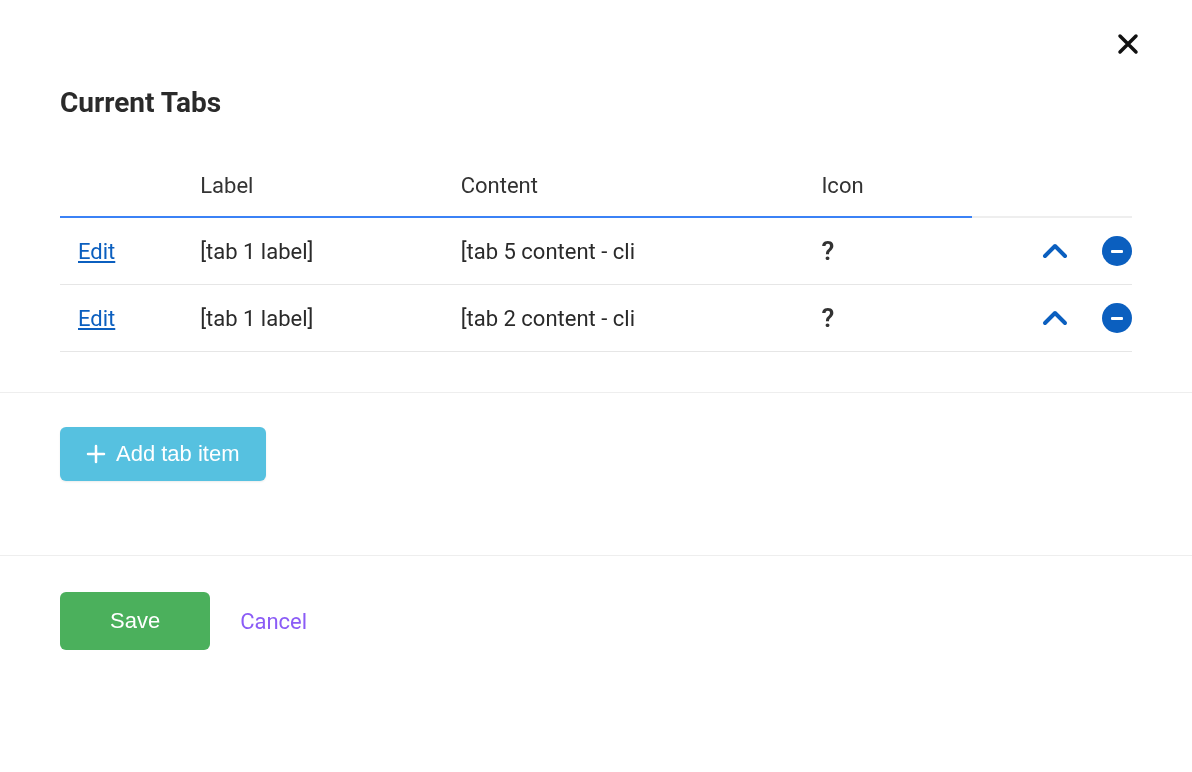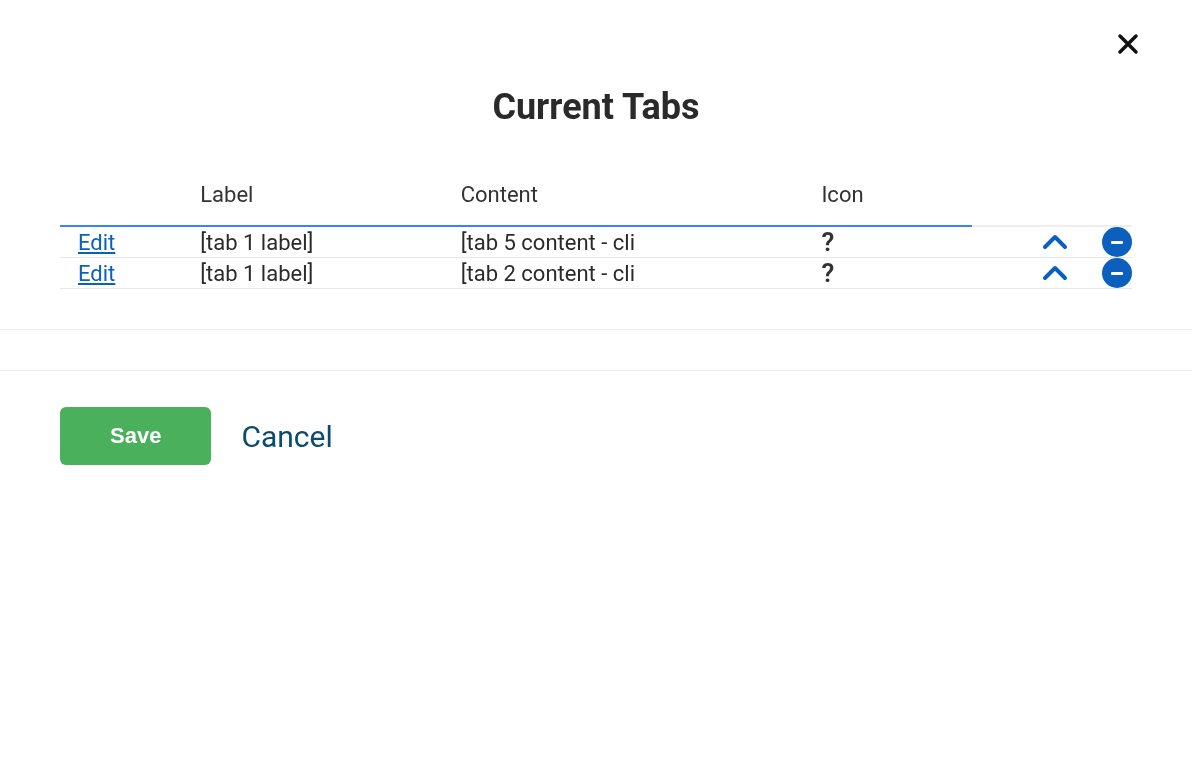--- a/index.html
+++ b/index.html
@@ -25,41 +25,40 @@
   }
   .close-btn {
     position: absolute;
     top: 28px;
     right: 48px;
     cursor: pointer;
     padding: 4px;
   }
   .close-btn svg { display:block; }
   h1.title {
-    font-size: 36px;
+    font-size: 28px;
     font-weight: 700;
     margin: 46px 0 40px 0;
     color: #2a2a2a;
-    text-align: center;
   }
   table.tabs-table {
     width: 100%;
     border-collapse: collapse;
     font-size: 22px;
   }
   table.tabs-table thead th {
     text-align: left;
     font-weight: 400;
     color: #333;
     padding: 14px 10px 18px 10px;
     border-bottom: 2px solid #3b82f6;
   }
   table.tabs-table thead th.col-actions-right { border-bottom: 2px solid #eee; }
   table.tabs-table tbody td {
-    padding: 0 10px;
+    padding: 18px 10px;
     border-bottom: 1px solid #e6e6e6;
     vertical-align: middle;
     color: #2a2a2a;
   }
   .col-edit { width: 130px; padding-left: 18px !important; }
   .col-label { width: 260px; }
   .col-content { width: 360px; }
   .col-icon { width: 160px; text-align: left; }
   .col-actions-right { width: 160px; text-align: right; padding-right: 0 !important;}
   a.edit-link {
@@ -120,26 +119,26 @@
     align-items: center;
     gap: 30px;
   }
   .save-btn {
     background: #4bb05c;
     color: #fff;
     border: none;
     border-radius: 6px;
     padding: 16px 50px;
     font-size: 22px;
-    font-weight: 700;
+    font-weight: 400;
     cursor: pointer;
   }
   .cancel-link {
-    color: #0c4a6e;
-    font-size: 30px;
+    color: #8b5cf6;
+    font-size: 22px;
     cursor: pointer;
     text-decoration: none;
   }
 </style>
 </head>
 <body>
 
 <div class="container">
 
 
@@ -196,20 +195,28 @@
               <span class="bar"></span>
             </span>
           </div>
         </td>
       </tr>
     </tbody>
   </table>
 
   <hr class="section-divider">
 
+  <div class="add-row">
+    <button class="add-btn">
+      <svg width="20" height="20" viewBox="0 0 20 20">
+          <path d="M10 2 V18 M2 10 H18" stroke="#fff" stroke-width="2.5" stroke-linecap="round"></path>
+        </svg>
+      <span>Add tab item</span>
+    </button>
+  </div>
 
   <hr class="section-divider">
 
   <div class="footer-row">
     <button class="save-btn">Save</button>
     <a class="cancel-link">Cancel</a>
   </div>
 
 </div>
 

